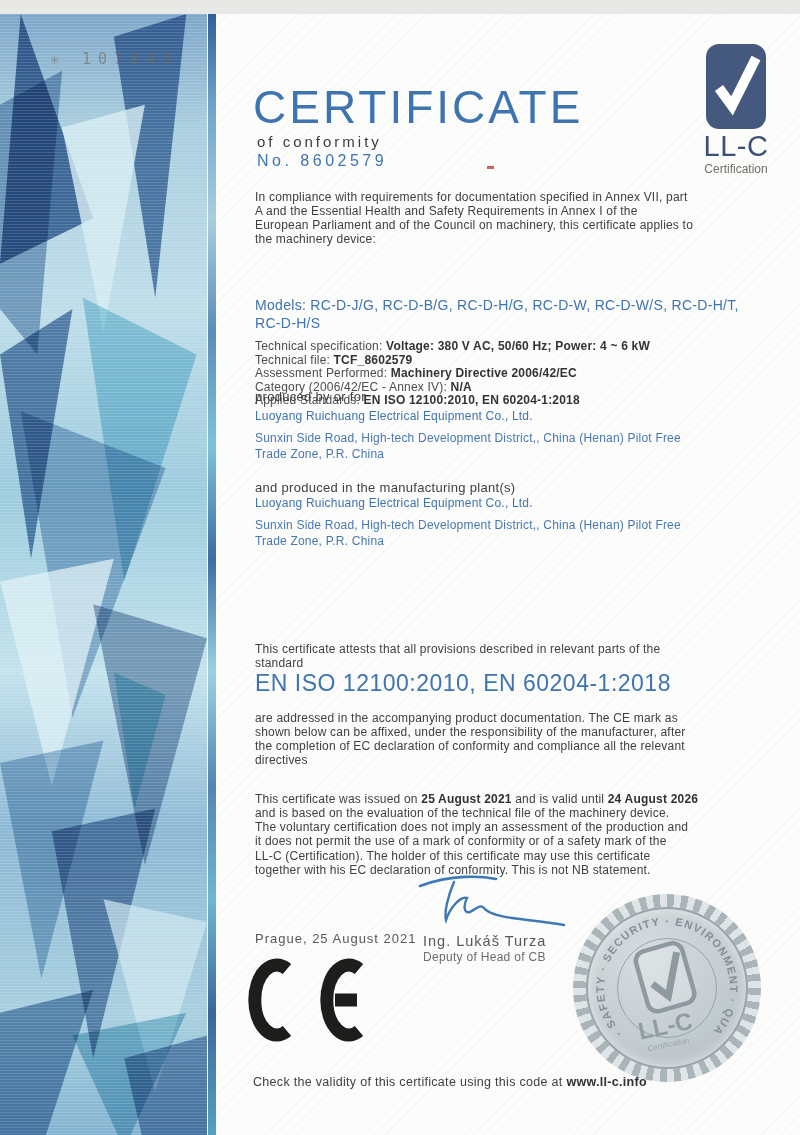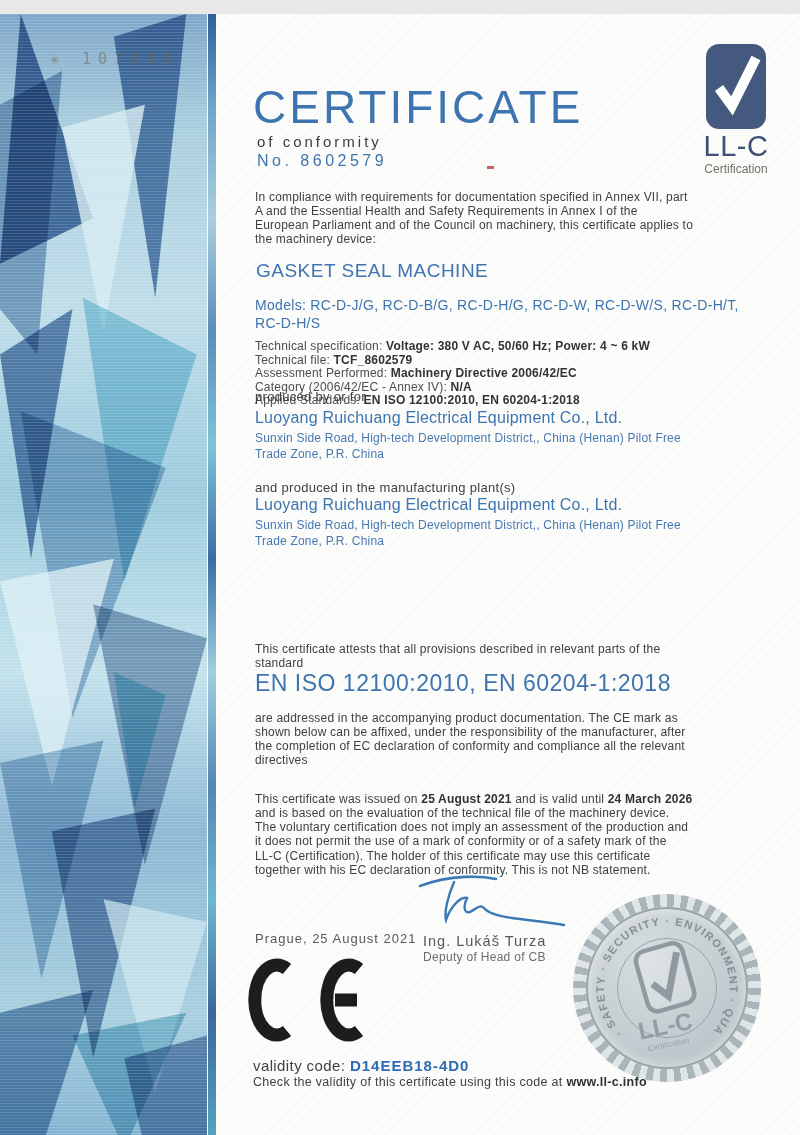--- a/index.html
+++ b/index.html
@@ -29,21 +29,21 @@
   .artifact{left:487px;top:152px;width:7px;height:3px;background:#c03a3a;opacity:.8;}
   
   .para{color:#3e4144;font-size:12px;line-height:1.18;letter-spacing:.2px;white-space:pre-line;}
   .intro{left:255px;top:176px;width:560px;}
   .product{left:256px;top:246px;font-size:19px;letter-spacing:.5px;color:#3e74b0;}
   .models{left:255px;top:283px;width:560px;font-size:14px;line-height:1.25;letter-spacing:.3px;color:#3e74b0;white-space:pre-line;}
   .specs{left:255px;top:326px;width:560px;}
   .spec-row{font-size:12px;line-height:13.6px;letter-spacing:.2px;color:#4a4d50;}
   .spec-row b{color:#313437;text-align:right;}
   .prod-intro{left:255px;top:375px;font-size:13px;color:#3e4144;letter-spacing:.3px;}
-  .company{font-size:16px;color:#3e74b0;letter-spacing:.2px;}
+  .company{font-size:12px;color:#3e74b0;letter-spacing:.2px;}
   .company-1{left:255px;top:395px;}
   .address{font-size:12px;line-height:1.3;color:#4878b2;letter-spacing:.2px;white-space:pre-line;}
   .address-1{left:255px;top:417px;width:560px;}
   .plant-intro{left:255px;top:466px;font-size:13px;color:#3e4144;letter-spacing:.3px;}
   .company-2{left:255px;top:482px;}
   .address-2{left:255px;top:504px;width:560px;}
   .attest-lead{left:255px;top:628px;width:560px;}
   .standards{left:255px;top:656px;font-size:23px;letter-spacing:.5px;color:#3e74b0;}
   .attest-body{left:255px;top:697px;width:560px;}
   .issued{left:255px;top:778px;width:560px;}
@@ -108,21 +108,20 @@
 
   <div class="abs title">CERTIFICATE</div>
   <div class="abs subtitle">of conformity</div>
   <div class="abs cert-no">No. 8602579</div>
   <div class="abs artifact"></div>
 
   <div class="abs para intro">In compliance with requirements for documentation specified in Annex VII, part
 A and the Essential Health and Safety Requirements in Annex I of the
 European Parliament and of the Council on machinery, this certificate applies to
 the machinery device:</div>
-  <div class="abs product">GASKET SEAL MACHINE</div>
   <div class="abs models">Models: RC-D-J/G, RC-D-B/G, RC-D-H/G, RC-D-W, RC-D-W/S, RC-D-H/T,
 RC-D-H/S</div>
 
   <div class="abs specs">
     <div class="spec-row"><span>Technical specification: </span><b>Voltage: 380 V AC, 50/60 Hz; Power: 4 ~ 6 kW</b></div>
     <div class="spec-row"><span>Technical file: </span><b>TCF_8602579</b></div>
     <div class="spec-row"><span>Assessment Performed: </span><b>Machinery Directive 2006/42/EC</b></div>
     <div class="spec-row"><span>Category (2006/42/EC - Annex IV): </span><b>N/A</b></div>
     <div class="spec-row"><span>Applied Standards: </span><b>EN ISO 12100:2010, EN 60204-1:2018</b></div>
   </div>
@@ -138,21 +137,21 @@
 Trade Zone, P.R. China</div>
 
   <div class="abs para attest-lead">This certificate attests that all provisions described in relevant parts of the
 standard</div>
   <div class="abs standards">EN ISO 12100:2010, EN 60204-1:2018</div>
   <div class="abs para attest-body">are addressed in the accompanying product documentation. The CE mark as
 shown below can be affixed, under the responsibility of the manufacturer, after
 the completion of EC declaration of conformity and compliance all the relevant
 directives</div>
 
-  <div class="abs para issued"><span>This certificate was issued on </span><b>25 August 2021</b><span> and is valid until </span><b>24 March 2026</b><span>
+  <div class="abs para issued"><span>This certificate was issued on </span><b>25 August 2021</b><span> and is valid until </span><b>24 August 2026</b><span>
 and is based on the evaluation of the technical file of the machinery device.
 The voluntary certification does not imply an assessment of the production and
 it does not permit the use of a mark of conformity or of a safety mark of the
 LL-C (Certification).  The holder of this certificate may use this certificate
 together with his EC declaration of conformity. This is not NB statement.</span></div>
 
   <svg class="abs signature-svg" width="160" height="62" viewBox="0 0 160 62">
     <path d="M8 16 C 40 4, 70 6, 84 9" fill="none" stroke="#3d7ab5" stroke-width="2.6" stroke-linecap="round"></path>
     <path d="M42 12 C 36 26, 32 42, 34 50 C 38 38, 48 26, 55 28 C 51 36, 52 44, 58 42 C 64 39, 68 34, 72 38 C 76 43, 86 46, 100 48 C 118 50.5, 136 52, 152 55" fill="none" stroke="#3d7ab5" stroke-width="2.4" stroke-linecap="round"></path>
   </svg>
@@ -179,16 +178,15 @@
       </text>
       <g transform="rotate(-16 94 90)">
         <rect x="70" y="52" width="48" height="62" rx="10" fill="rgba(255,255,255,0.18)" stroke="#8f9aa0" stroke-width="4.5"></rect>
         <path d="M80 86 L92 102 L112 62" fill="none" stroke="#8f9aa0" stroke-width="7"></path>
       </g>
       <text x="94" y="140" text-anchor="middle" transform="rotate(-12 94 140)" font-family="Liberation Sans, sans-serif" font-size="24" font-weight="bold" fill="#929da3">LL-C</text>
       <text x="96" y="153" text-anchor="middle" transform="rotate(-12 96 153)" font-family="Liberation Sans, sans-serif" font-size="8" fill="#9aa5ab">Certification</text>
     </svg>
   </div>
 
-  <div class="abs validity"><span>validity code: </span><b>D14EEB18-4D0</b></div>
   <div class="abs check"><span>Check the validity of this certificate using this code at </span><b>www.ll-c.info</b></div>
 
 </div>
 
 </body></html>

